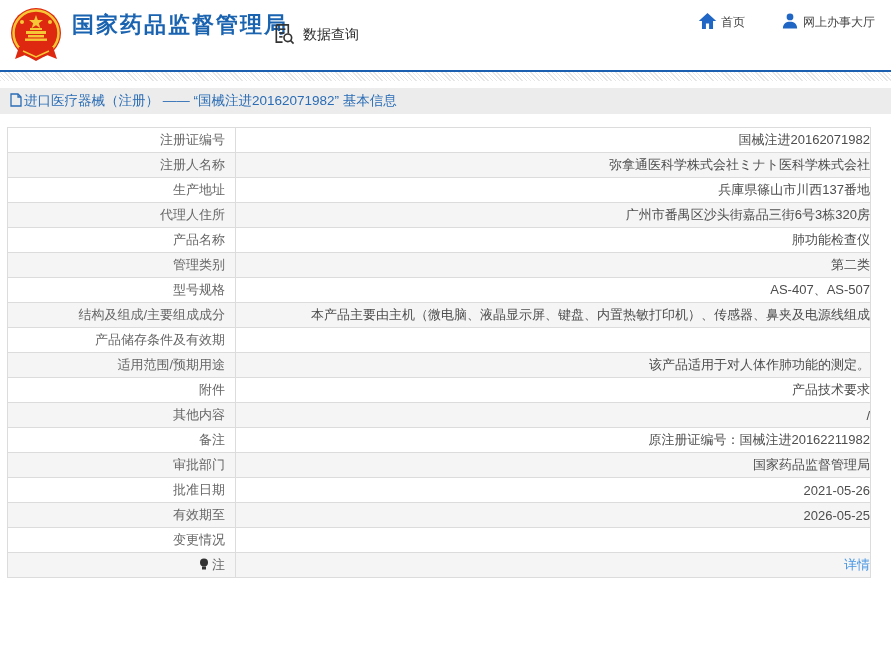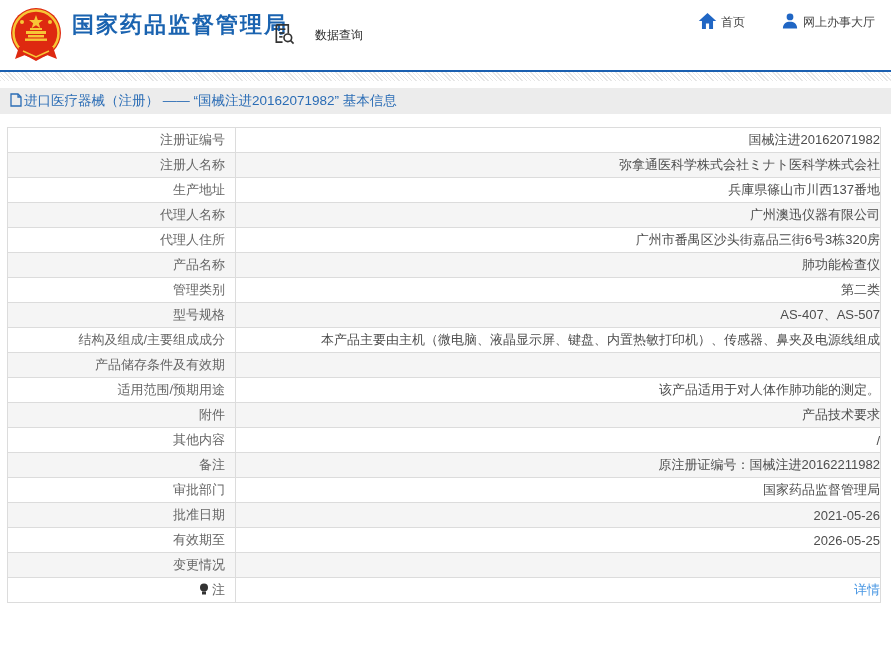--- a/index.html
+++ b/index.html
@@ -5,37 +5,37 @@
   * { margin:0; padding:0; box-sizing:border-box; }
   html,body { width:891px; height:649px; background:#ffffff; overflow:hidden;
     font-family:"Liberation Sans","DejaVu Sans",sans-serif; }
 
   
   .header { position:relative; height:70px; background:#ffffff; }
   .emblem { position:absolute; left:9px; top:7px; width:54px; height:57px; }
   .title-block { position:absolute; left:72px; top:13px; }
   .title-cn { font-size:22px; font-weight:bold; color:#1a63b0; letter-spacing:2px; line-height:1.1; }
   .title-en { font-size:11px; color:#1a63b0; margin-top:4px; letter-spacing:0.2px; }
-  .data-query { position:absolute; left:272px; top:22px; display:flex; align-items:center; gap:20px;
-    font-size:12px; color:#2b2b2b; cursor:pointer; }
+  .data-query { position:absolute; left:272px; top:22px; display:flex; align-items:center; gap:8px;
+    font-size:14px; color:#2b2b2b; cursor:pointer; }
   .top-nav { position:absolute; right:16px; top:12px; display:flex; gap:36px; }
   .nav-item { display:flex; flex-direction:row; align-items:center; gap:4px;
     font-size:12px; color:#444; cursor:pointer; }
 
   .blue-line { height:2px; background:#1a5fb0; }
   .hatch { height:9px;
     background:repeating-linear-gradient(45deg,#e6e6e6 0px,#e6e6e6 1px,#ffffff 1px,#ffffff 3px); }
   .gap6 { height:7px; background:#ffffff; }
 
   
   .breadcrumb { height:26px; background:#ececec; display:flex; align-items:center;
     padding-left:10px; gap:2px; font-size:13.5px; color:#2a6cb5; }
 
   
-  .table-wrap { margin:13px 10px 0 7px; }
+  .table-wrap { margin:13px 20px 0 7px; }
   table { border-collapse:collapse; width:100%; table-layout:fixed; }
   td { border:1px solid #dcdcdc; height:25px; font-size:13px; vertical-align:middle; }
   tr:nth-child(even) { background:#f5f5f5; }
   td.label-cell { width:228px; text-align:right; padding-right:10px; color:#666; }
   td.value-cell { padding-left:12px; color:#4d4d4d; text-align:right;
     white-space:nowrap; overflow:hidden; }
   td.value-cell a { color:#4896e3; text-decoration:none; cursor:pointer; }
   .bulb { display:inline-block; vertical-align:-1px; margin-right:3px; }
 </style>
 </head>
@@ -124,24 +124,20 @@
           </tr>
           <tr>
             <td class="label-cell">注册人名称</td>
             <td class="value-cell">弥拿通医科学株式会社ミナト医科学株式会社</td>
           </tr>
           <tr>
             <td class="label-cell">生产地址</td>
             <td class="value-cell">兵庫県篠山市川西137番地</td>
           </tr>
           <tr>
-            <td class="label-cell">代理人名称</td>
-            <td class="value-cell">广州澳迅仪器有限公司</td>
-          </tr>
-          <tr>
             <td class="label-cell">代理人住所</td>
             <td class="value-cell">广州市番禺区沙头街嘉品三街6号3栋320房</td>
           </tr>
           <tr>
             <td class="label-cell">产品名称</td>
             <td class="value-cell">肺功能检查仪</td>
           </tr>
           <tr>
             <td class="label-cell">管理类别</td>
             <td class="value-cell">第二类</td>

